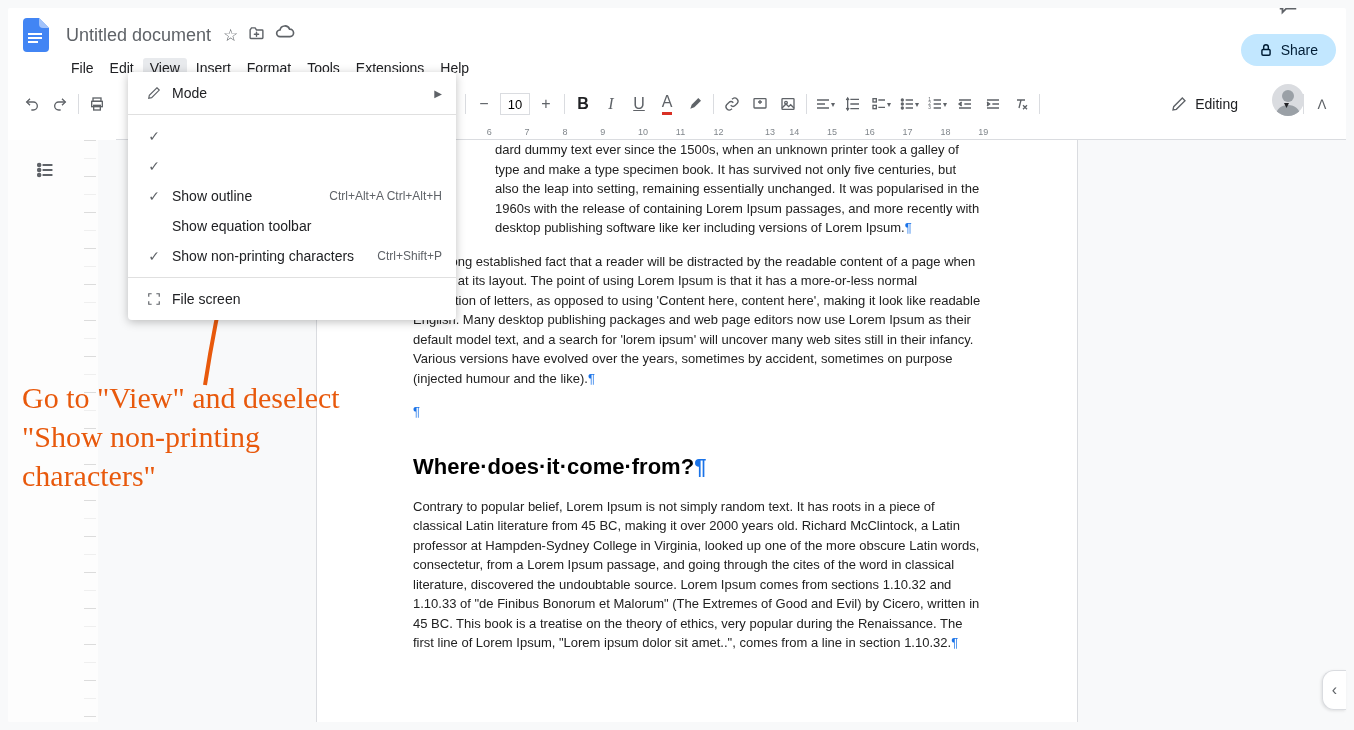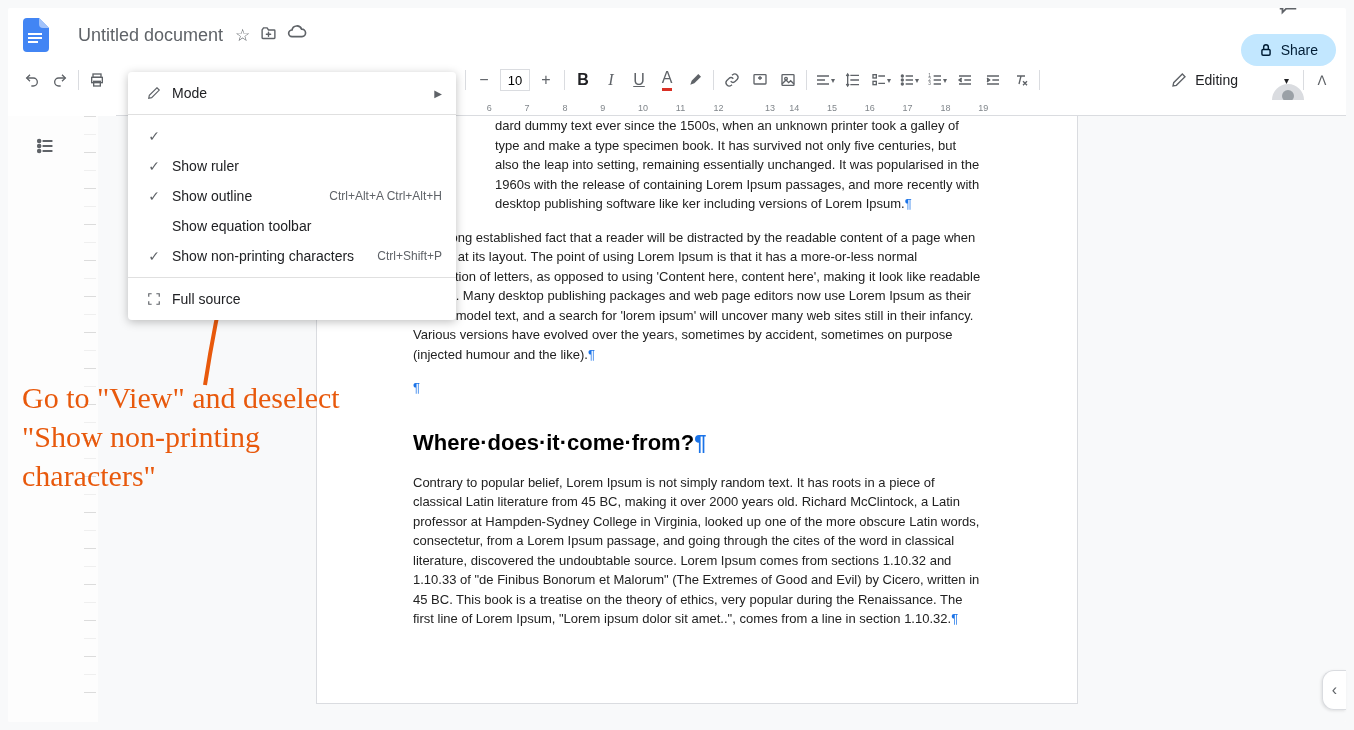--- a/index.html
+++ b/index.html
@@ -1,21 +1,21 @@
 <!DOCTYPE html>
 <html><head>
 <meta charset="utf-8">
 <style>
 * { margin: 0; padding: 0; box-sizing: border-box; font-family: Arial, sans-serif; }
 body { background: #f8f9fa; overflow: hidden; width: 1354px; height: 730px; position: relative; }
 
 .container { position: absolute; top: 8px; left: 8px; right: 8px; bottom: 8px; background: #fff; border-radius: 2px; overflow: hidden; display: flex; flex-direction: column; }
 
 
-.header { display: flex; align-items: center; padding: 6px 10px 0 10px; height: 48px; gap: 12px; }
+.header { display: flex; align-items: center; padding: 6px 10px 0 10px; height: 48px; }
 .app-icon { width: 36px; height: 36px; display: flex; align-items: center; justify-content: center; margin-right: 8px; }
 .app-icon svg { width: 26px; height: 34px; }
 .title-area { flex-grow: 0; display: flex; flex-direction: column; }
 .title-row { display: flex; align-items: center; gap: 8px; }
 .doc-title { font-size: 18px; color: #5f6368; padding: 2px 4px; }
 .title-icons { display: flex; gap: 10px; color: #5f6368; }
 .title-icons span { cursor: pointer; font-size: 17px; }
 .header-right { margin-left: auto; display: flex; align-items: center; gap: 18px; flex-direction: column; }
 .header-icon { color: #5f6368; cursor: pointer; }
 .share-btn { background: #c2e7ff; border-radius: 20px; padding: 8px 18px; display: flex; align-items: center; gap: 8px; cursor: pointer; color: #001d35; font-size: 14px; font-weight: 500; }
@@ -128,20 +128,30 @@
       </div>
       <div class="avatar">
         <svg width="32" height="32" viewBox="0 0 32 32">
             <circle cx="16" cy="12" r="6" fill="#9aa0a6"></circle>
             <path d="M4 32c0-7 5-11 12-11s12 4 12 11" fill="#9aa0a6"></path>
           </svg>
       </div>
     </div>
   </div>
 
+  <div class="menubar" id="menubar">
+      <span class="menubar-item">File</span>
+      <span class="menubar-item">Edit</span>
+      <span class="menubar-item active">View</span>
+      <span class="menubar-item">Insert</span>
+      <span class="menubar-item">Format</span>
+      <span class="menubar-item">Tools</span>
+      <span class="menubar-item">Extensions</span>
+      <span class="menubar-item">Help</span>
+    </div>
 
   <div class="toolbar">
     <div class="tb-btn">
         <svg width="16" height="16" viewBox="0 0 24 24" fill="none" stroke="#5f6368" stroke-width="2">
           <path d="M9 14L4 9l5-5"></path>
           <path d="M4 9h10a6 6 0 0 1 0 12h-3"></path>
         </svg>
       </div>
     <div class="tb-btn">
         <svg width="16" height="16" viewBox="0 0 24 24" fill="none" stroke="#5f6368" stroke-width="2">
@@ -367,21 +377,20 @@
       </span>
       <span class="dd-label">Mode</span>
       <span class="dd-arrow">▶</span>
     </div>
     <div class="dd-sep"></div>
     <div class="dd-item">
       <span class="dd-icon">✓</span>
     </div>
     <div class="dd-item">
       <span class="dd-icon">✓</span>
-      <span class="dd-label">Show ruler</span>
     </div>
     <div class="dd-item">
       <span class="dd-icon">✓</span>
       <span class="dd-label">Show outline</span>
       <span class="dd-shortcut">Ctrl+Alt+A Ctrl+Alt+H</span>
     </div>
     <div class="dd-item">
       <span class="dd-icon"></span>
       <span class="dd-label">Show equation toolbar</span>
     </div>
@@ -390,21 +399,21 @@
       <span class="dd-label">Show non-printing characters</span>
       <span class="dd-shortcut">Ctrl+Shift+P</span>
     </div>
     <div class="dd-sep"></div>
     <div class="dd-item">
       <span class="dd-icon">
         <svg width="14" height="14" viewBox="0 0 24 24" fill="none" stroke="#5f6368" stroke-width="2">
           <path d="M3 8V3h5M21 8V3h-5M3 16v5h5M21 16v5h-5"></path>
         </svg>
       </span>
-      <span class="dd-label">Full source</span>
+      <span class="dd-label">File screen</span>
     </div>
   </div>
 
 <svg class="arrow" width="80" height="130">
   <defs>
       <marker id="ah" markerWidth="10" markerHeight="10" refX="5" refY="5" orient="auto">
         <path d="M0,0 L10,5 L0,10 L3,5 z" fill="#e8590c"></path>
       </marker>
     </defs>
   <path d="M 25 125 Q 35 60 48 8" stroke="#e8590c" stroke-width="4" fill="none" marker-end="url(#ah)"></path>

